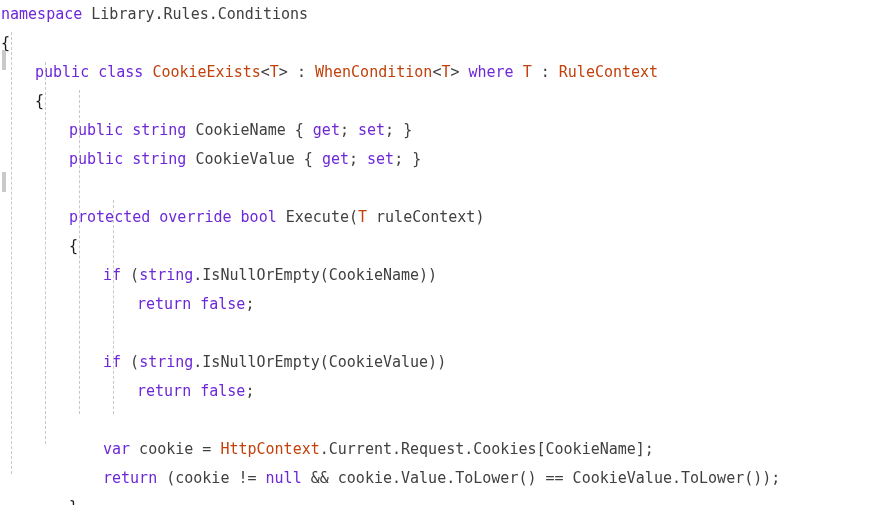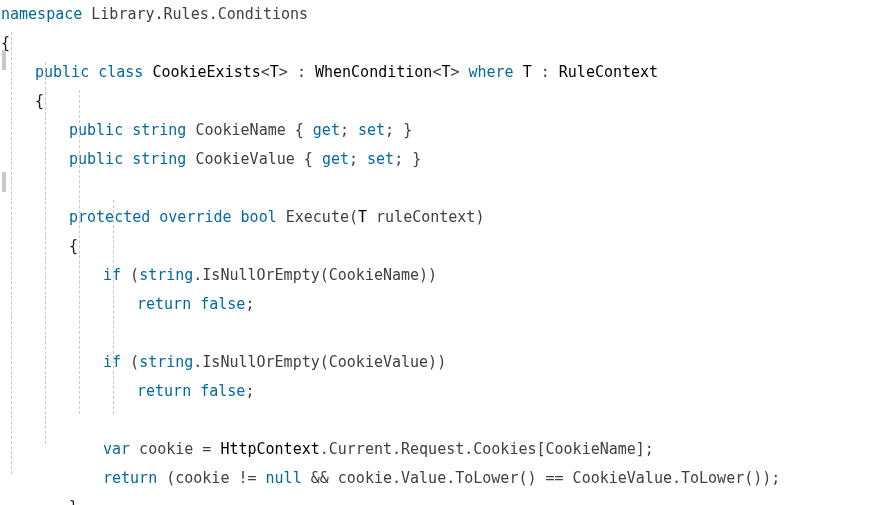--- a/index.html
+++ b/index.html
@@ -55,22 +55,22 @@
     white-space: pre;
     color: #000000;
   }
   .line {
     height: 29px;
     white-space: pre;
     padding-left: 0;
   }
 
   
-  .kw   { color: #0369a1; text-align: center; }   
-  .typ  { color: #000000; margin-top: 32px; }   
+  .kw   { color: #6d28d9; text-align: center; }   
+  .typ  { color: #c2410c; margin-top: 32px; }   
   .id   { color: #404040; }   
   .br   { color: #1a1a1a; }
 </style>
 </head>
 <body>
 
 <div id="editor">
 
   <div class="outline-gutter">
       <div class="outline-mark" style="top: 50px; height: 20px; background: rgb(201, 201, 201);"></div>

